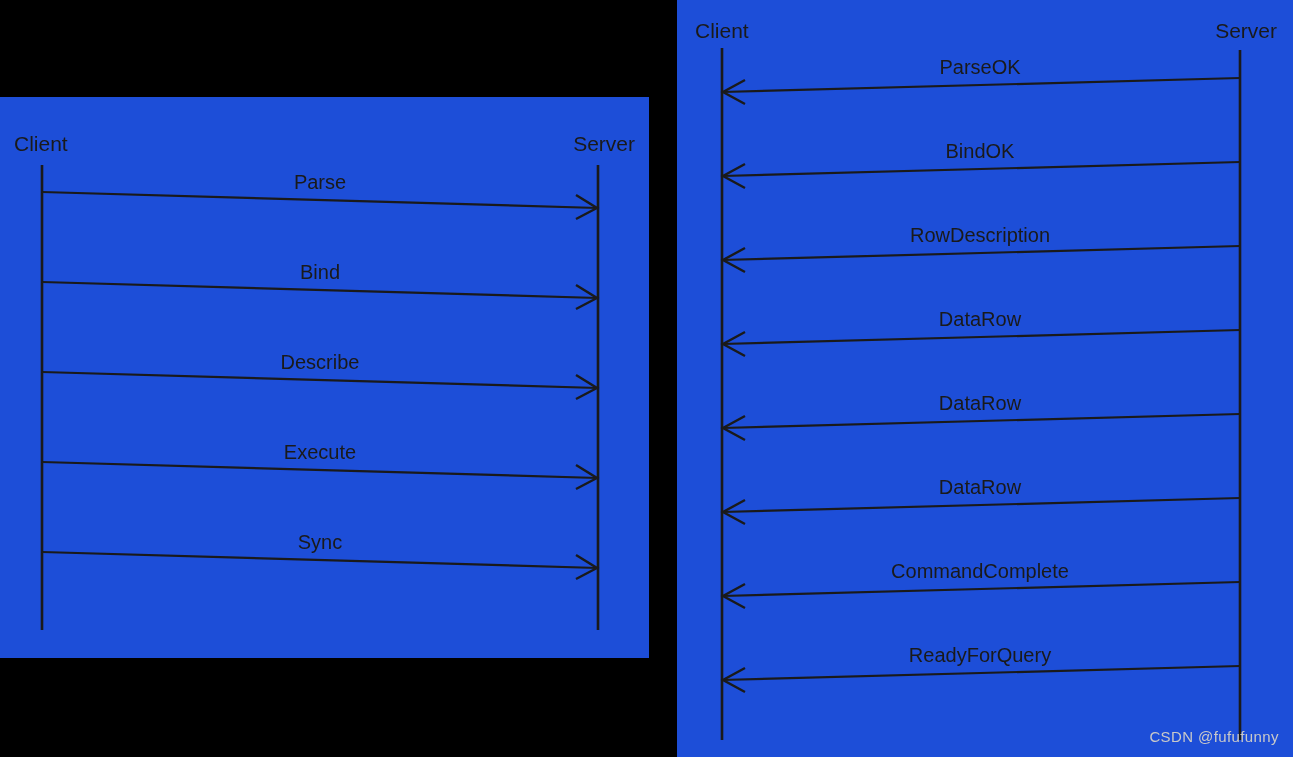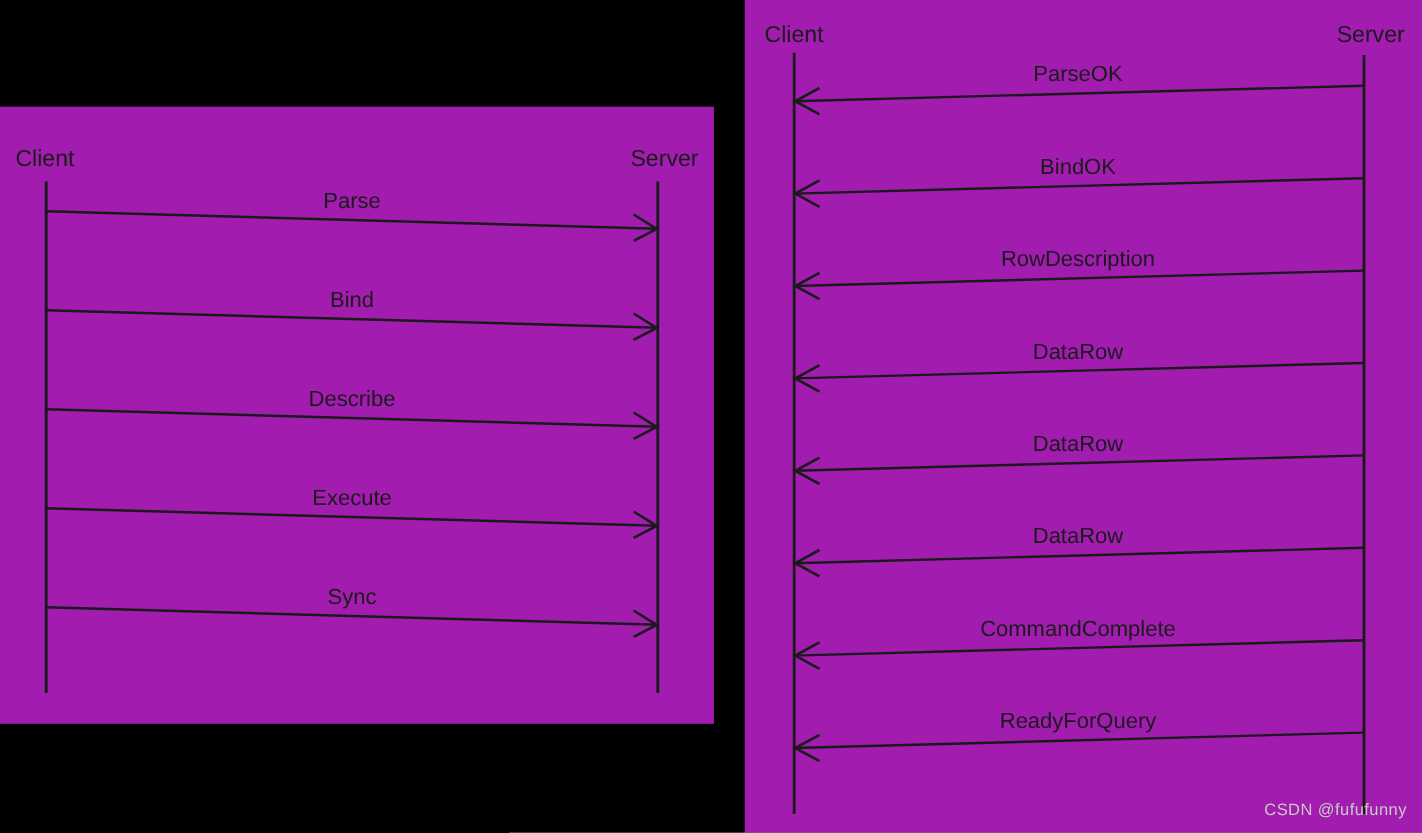--- a/index.html
+++ b/index.html
@@ -21,21 +21,21 @@
     position: absolute;
     left: 0;
     top: 0;
     width: 677px;
     height: 757px;
     background: #000000;
   }
   
   .panel {
     position: absolute;
-    background: #a21caf;
+    background: #1d4ed8;
     overflow: hidden;
   }
   #panel-left {
     left: 0;
     top: 97px;
     width: 649px;
     height: 561px;
   }
   #panel-right {
     left: 677px;

